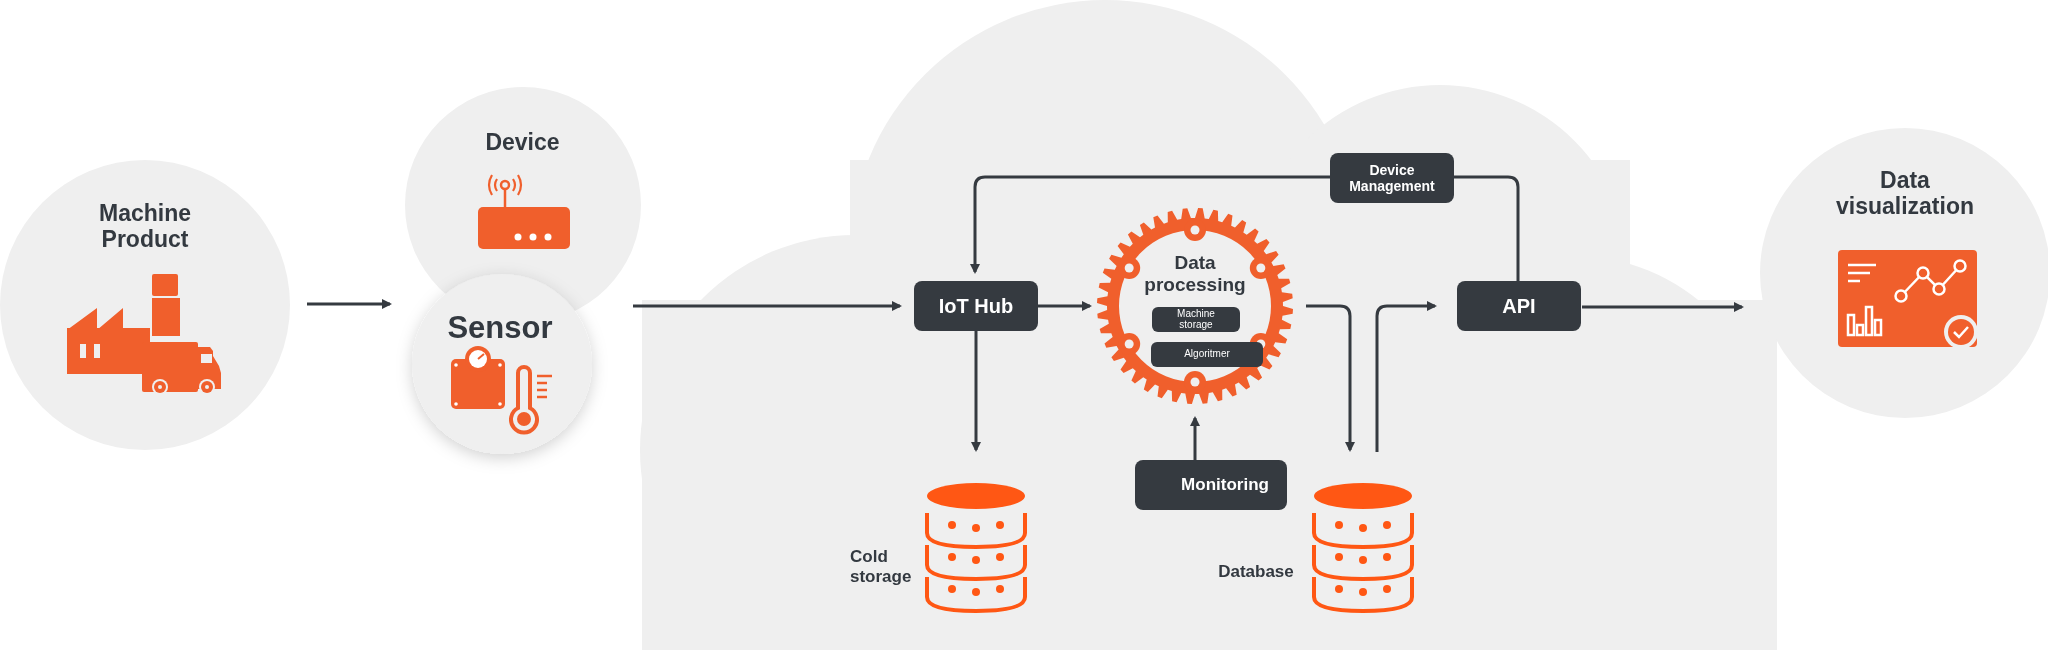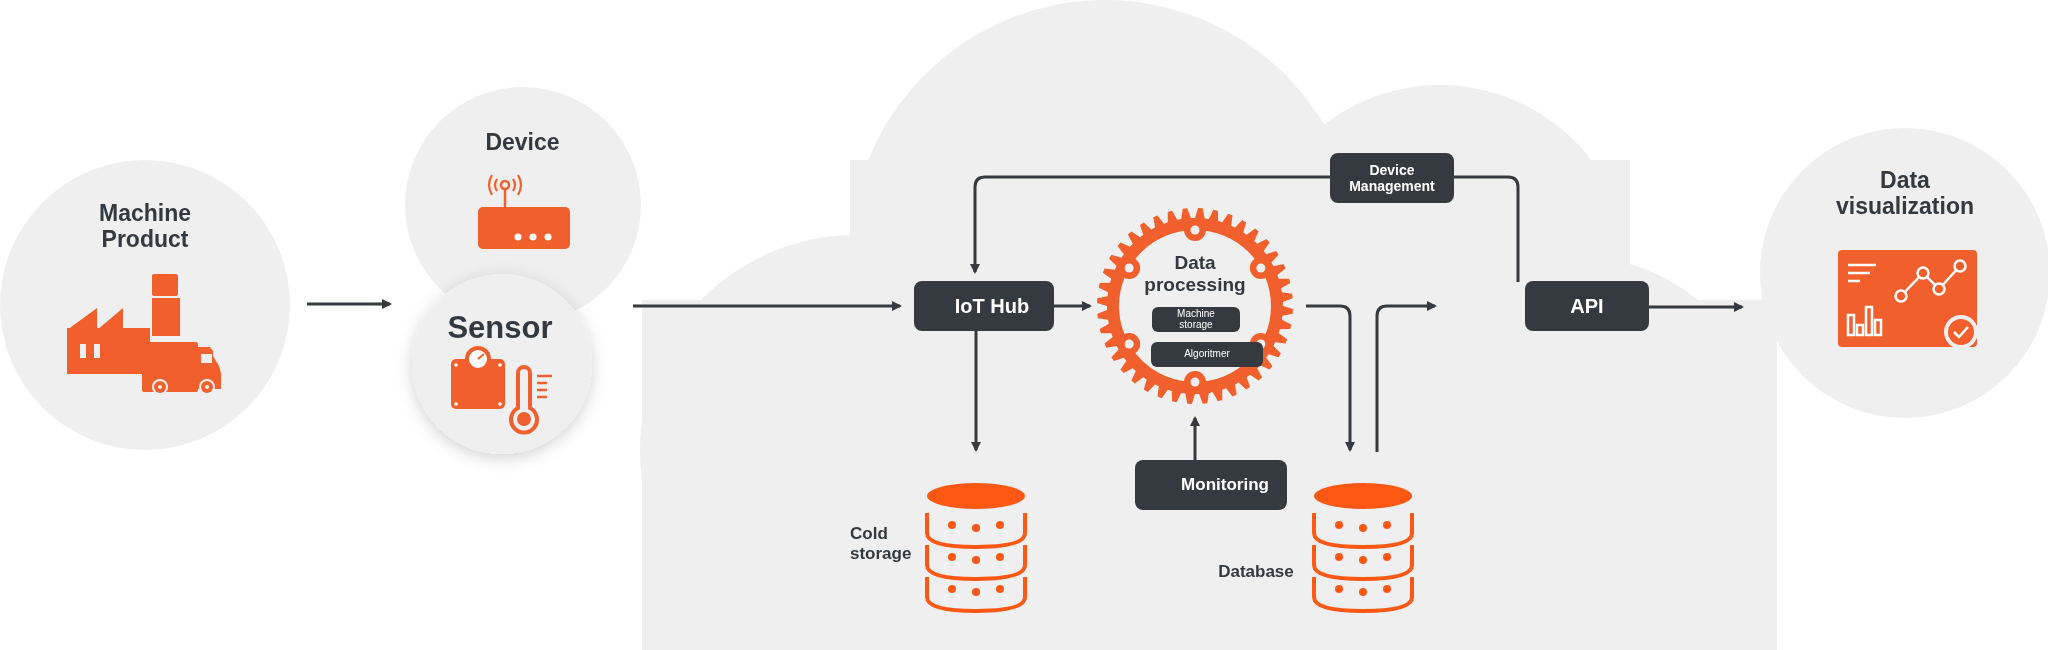--- a/index.html
+++ b/index.html
@@ -174,35 +174,35 @@
   <div>Machine</div>
   <div>Product</div>
 </div>
 <div class="lbl" style="left:450px;top:129px;width:145px;font-size:23px;">Device</div>
 <div class="lbl" style="left:430px;top:310px;width:140px;font-size:31px;">Sensor</div>
 <div class="lbl" style="left:1810px;top:167px;width:190px;font-size:23px;">
   <div>Data</div>
   <div>visualization</div>
 </div>
 
-<div class="box" style="left:914px;top:281px;width:124px;height:50px;font-size:20px;padding-left:16px;">IoT Hub</div>
-<div class="box" style="left:1525px;top:281px;width:124px;height:50px;font-size:20px;">API</div>
+<div class="box" style="left:914px;top:281px;width:124px;height:50px;font-size:20px;">IoT Hub</div>
+<div class="box" style="left:1457px;top:281px;width:124px;height:50px;font-size:20px;">API</div>
 <div class="box" style="left:1330px;top:153px;width:124px;height:50px;font-size:14px;flex-direction:column;">
   <div>Device</div>
   <div>Management</div>
 </div>
 <div class="box" style="left:1135px;top:460px;width:124px;height:50px;font-size:17px;padding-left:28px;">Monitoring</div>
 
 <div class="lbl" style="left:1120px;top:252px;width:150px;font-size:19px;">
   <div>Data</div>
   <div>processing</div>
 </div>
 <div class="mini" style="left:1152px;top:307px;width:88px;height:25px;flex-direction:column;">
   <div>Machine</div>
   <div>storage</div>
 </div>
 <div class="mini" style="left:1151px;top:342px;width:112px;height:25px;">Algoritmer</div>
 
-<div class="lbl" style="left:850px;top:524px;width:70px;font-size:17px;text-align:left;">
+<div class="lbl" style="left:850px;top:547px;width:70px;font-size:17px;text-align:left;">
   <div>Cold</div>
   <div>storage</div>
 </div>
 <div class="lbl" style="left:1210px;top:562px;width:92px;font-size:17px;text-align:center;">Database</div>
 
 </body></html>

